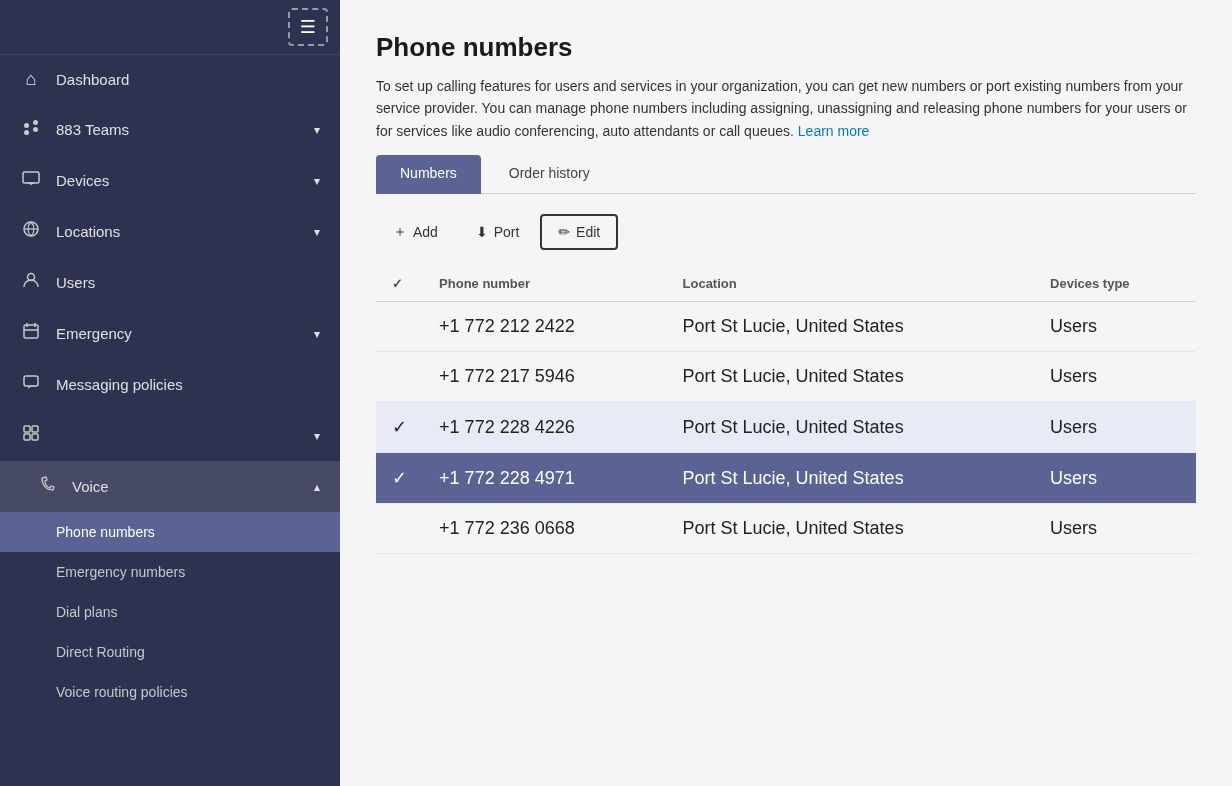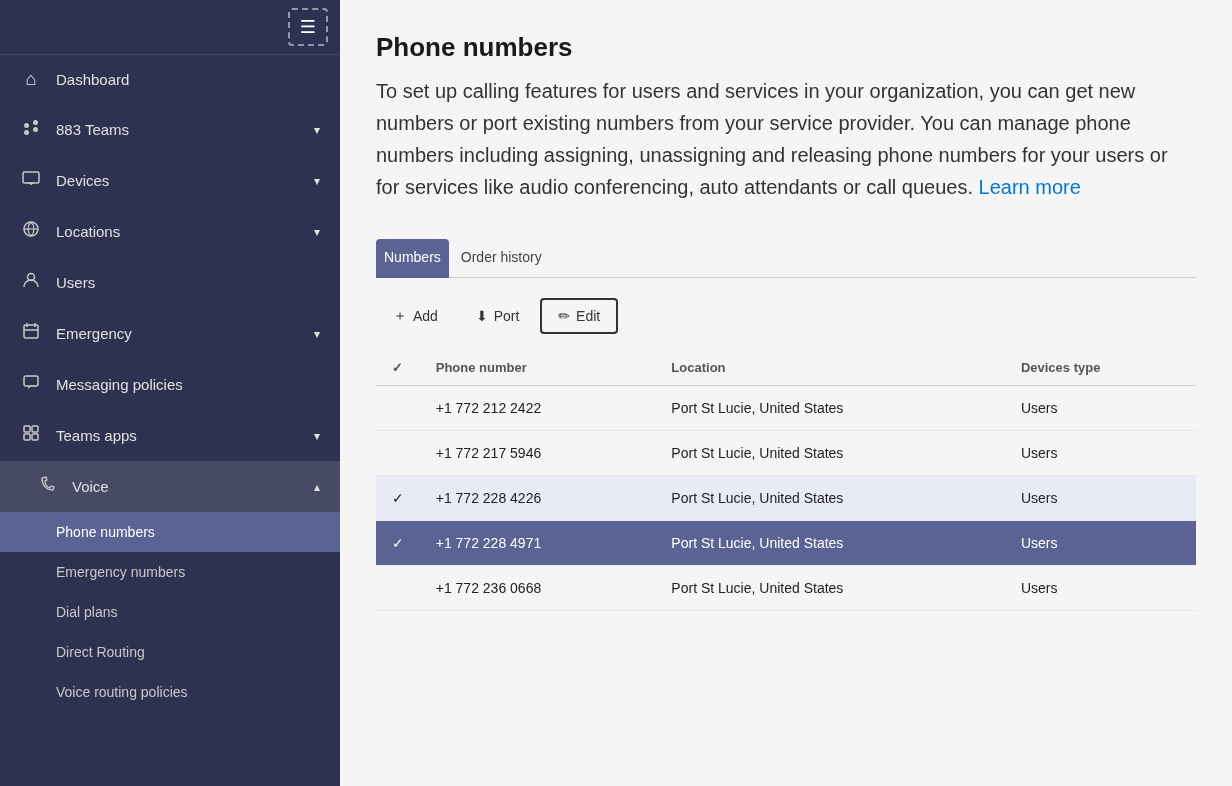--- a/index.html
+++ b/index.html
@@ -72,37 +72,37 @@
       flex: 1;
       overflow-y: auto;
     }
     .page-title {
       font-size: 26px;
       font-weight: 700;
       color: #1a1a1a;
       margin-bottom: 12px;
     }
     .page-description {
-      font-size: 20px;
+      font-size: 14px;
       color: #333;
       line-height: 1.6;
       max-width: 860px;
-      margin-bottom: 36px;
+      margin-bottom: 13px;
     }
     .learn-more { color: #0078d4; text-decoration: none; }
 
     
     .tabs {
       display: flex;
       gap: 4px;
       margin-bottom: 20px;
       border-bottom: 1px solid #d0d0d0;
     }
     .tab {
-      padding: 10px 8px;
+      padding: 10px 24px;
       cursor: pointer;
       border: none;
       background: none;
       font-size: 14px;
       color: #444;
       border-bottom: 3px solid transparent;
       margin-bottom: -1px;
     }
     .tab.active {
       background: #5a6394;
@@ -144,21 +144,21 @@
     .data-table th {
       text-align: left;
       padding: 10px 16px;
       font-size: 13px;
       color: #555;
       font-weight: 600;
       border-bottom: 1px solid #d0d0d0;
     }
     .data-table td {
       padding: 14px 16px;
-      font-size: 14px;
+      font-size: 18px;
       color: #222;
       border-bottom: 1px solid #e8e8e8;
     }
     .data-table tr.row-selected-light {
       background: #e8eaf6;
     }
     .data-table tr.row-selected-dark {
       background: #5a6394;
       color: #fff;
     }
@@ -249,21 +249,20 @@
 
   <div class="nav-item">
     <span class="nav-icon">
       <svg width="18" height="18" viewBox="0 0 18 18" fill="none">
           <rect x="2" y="2" width="6" height="6" rx="1" stroke="#c8c8c8" stroke-width="1.5" fill="none"></rect>
           <rect x="10" y="2" width="6" height="6" rx="1" stroke="#c8c8c8" stroke-width="1.5" fill="none"></rect>
           <rect x="2" y="10" width="6" height="6" rx="1" stroke="#c8c8c8" stroke-width="1.5" fill="none"></rect>
           <rect x="10" y="10" width="6" height="6" rx="1" stroke="#c8c8c8" stroke-width="1.5" fill="none"></rect>
         </svg>
     </span>
-    <span class="nav-label">Teams apps</span>
     <span class="chevron">▾</span>
   </div>
 
   <div class="nav-item active">
     <span class="nav-icon">
       <svg width="18" height="18" viewBox="0 0 18 18" fill="none">
           <path d="M4 3c0 7 4 12 11 12l1-3-3-1-1 2c-3-1-5-4-5-7l2-1-1-3L4 3z" stroke="#c8c8c8" stroke-width="1.3" fill="none"></path>
         </svg>
     </span>
     <span class="nav-label">Voice</span>

